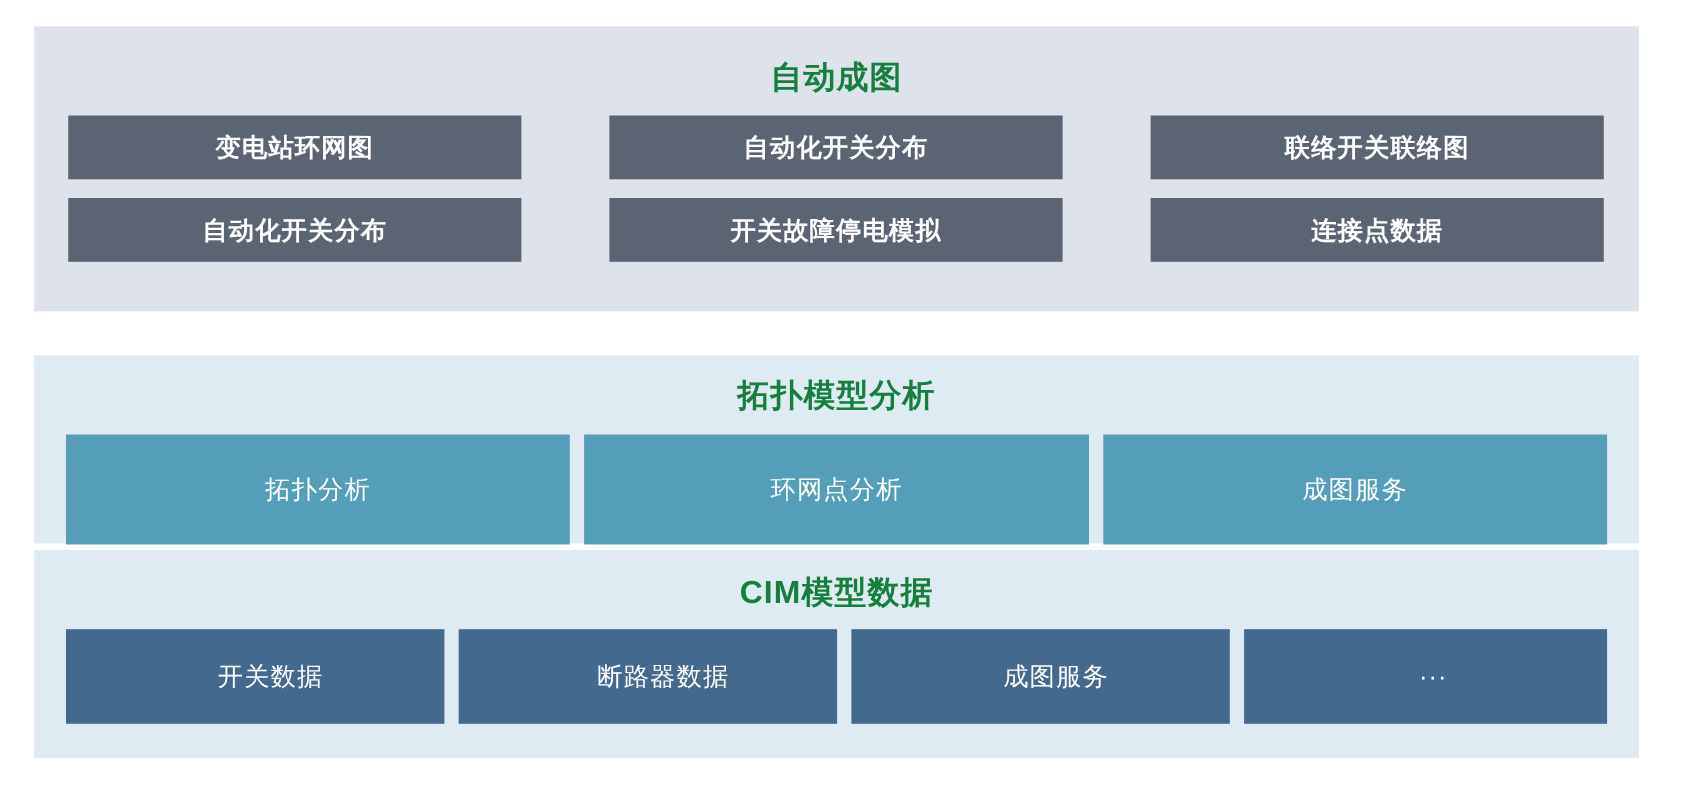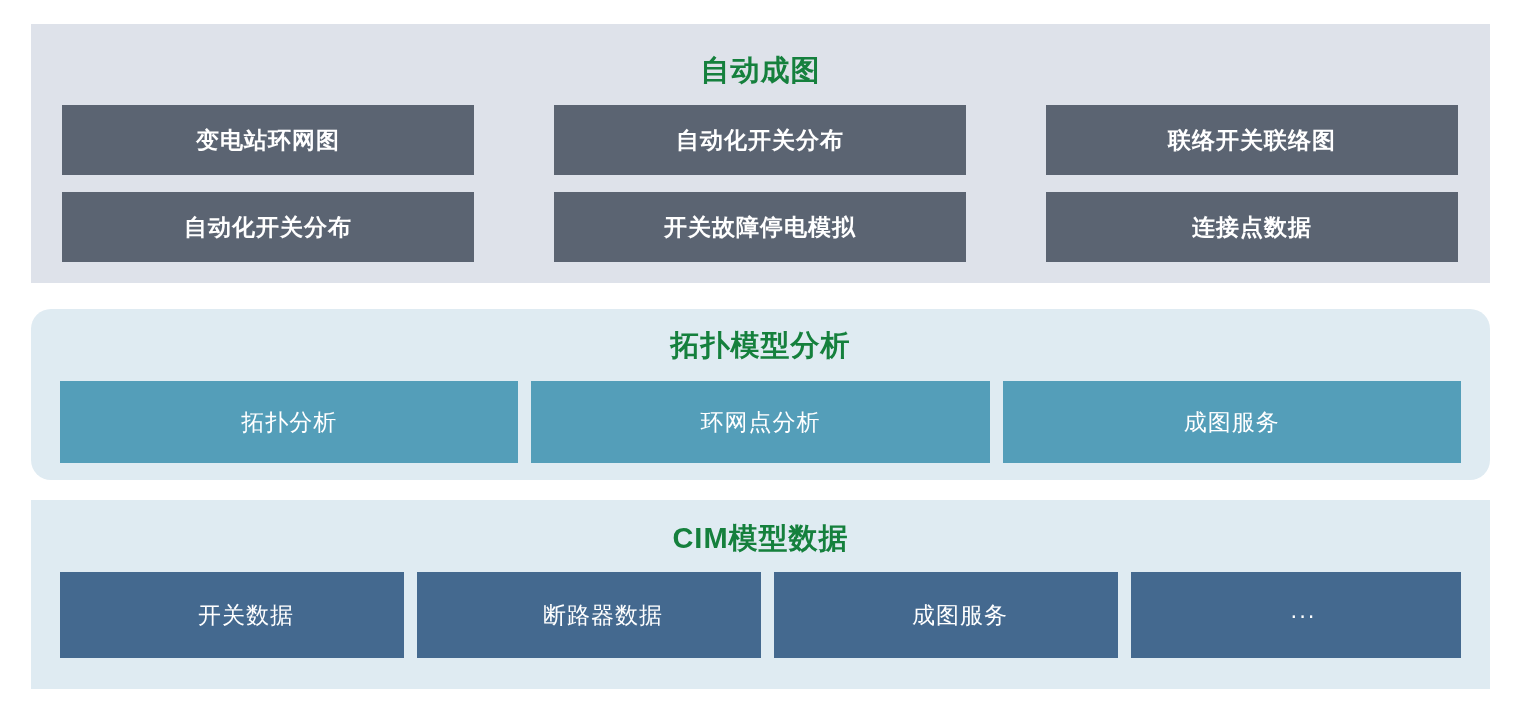--- a/index.html
+++ b/index.html
@@ -15,24 +15,23 @@
     position: absolute;
     left: 31px;
     width: 1459px;
   }
   .panel-top {
     top: 24px;
     height: 259px;
     background: #dee2ea;
   }
   .panel-mid {
-    top: 309px;
+    top: 323px;
     height: 171px;
     background: #dfebf2;
-    border-radius: 20px;
   }
   .panel-bottom {
     top: 500px;
     height: 189px;
     background: #dfebf2;
   }
   .panel-title {
     position: absolute;
     left: 0;
     right: 0;
@@ -62,21 +61,21 @@
   }
   .block {
     display: flex;
     align-items: center;
     justify-content: center;
     color: #ffffff;
     text-align: center;
   }
   .block-dark {
     width: 412px;
-    height: 70px;
+    height: 58px;
     background: #5b6472;
     font-size: 23px;
     font-weight: bold;
     letter-spacing: 1px;
   }
 
   
   .cols-4 {
     position: absolute;
     top: 72px;
@@ -85,21 +84,21 @@
     display: flex;
     gap: 13px;
   }
   .cols-4 .block {
     flex: 1;
     font-size: 23px;
     font-weight: normal;
     letter-spacing: 1px;
   }
   .block-teal {
-    height: 82px;
+    height: 100px;
     background: #549eb9;
   }
   .block-blue {
     height: 86px;
     background: #44698f;
     padding-left: 28px;
   }
   .block-ellipsis {
     letter-spacing: 14px;
     padding-left: 14px;

